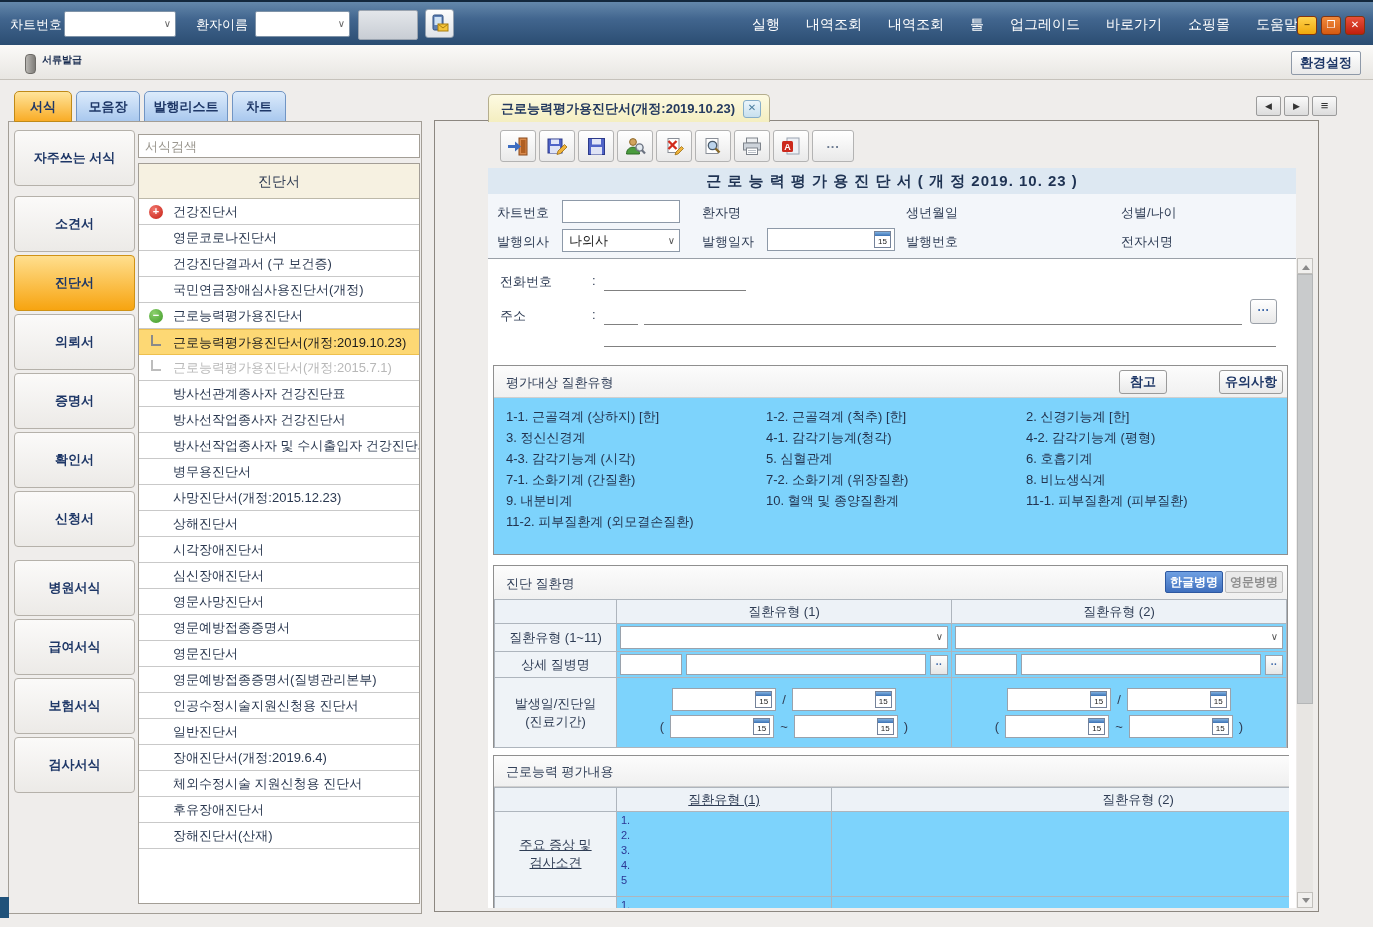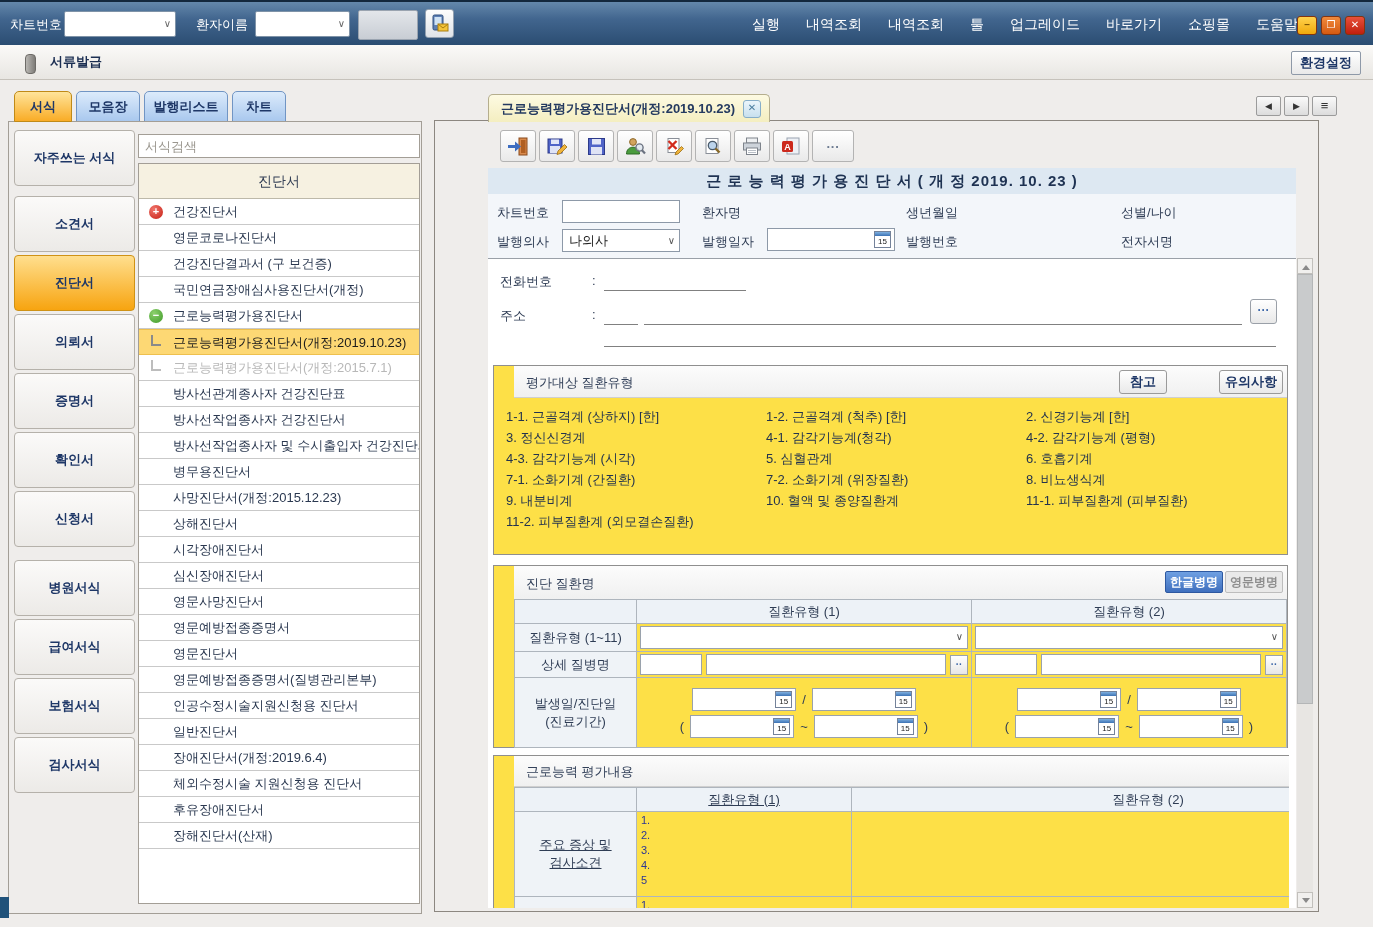--- a/index.html
+++ b/index.html
@@ -22,21 +22,21 @@
     font-weight:bold;text-align:center;line-height:15px;}
   .wbtn.min{background:linear-gradient(#ffd24d,#f0a90c);color:#7a5200;}
   .wbtn.res{background:linear-gradient(#f08a3c,#d55a12);}
   .wbtn.cls{background:linear-gradient(#e8503a,#bf1f0e);}
 
   
   #titlebar{left:0;top:45px;width:1373px;height:35px;
     background:linear-gradient(#fbfaf8,#e8e6e2);border-bottom:1px solid #c6c2bb;box-sizing:border-box;}
   #doc-pill{left:25px;top:9px;width:9px;height:18px;border-radius:4px;
     background:linear-gradient(90deg,#b9b7b3,#7e7c78);border:1px solid #6d6b67;}
-  #page-title{left:42px;top:8px;font-size:13px;font-weight:bold;color:#1c2f52;margin-left:8px;}
+  #page-title{left:42px;top:8px;font-size:10px;font-weight:bold;color:#1c2f52;}
   #settings-btn{left:1291px;top:6px;width:70px;height:24px;background:linear-gradient(#fff,#e9e9e9);
     border:1px solid #8e99a8;border-radius:2px;font-size:13px;font-weight:bold;color:#1e3767;
     text-align:center;line-height:22px;box-sizing:border-box;}
 
   
   .ltab{top:91px;height:31px;border-radius:5px 5px 0 0;box-sizing:border-box;text-align:center;
     font-size:13px;font-weight:bold;color:#1e3767;line-height:29px;border:1px solid #7195c4;
     background:linear-gradient(#dcebfb,#a9c8ee);}
   .ltab.active{background:linear-gradient(#ffe49a,#f9ac26);border-color:#c08a17;z-index:3;}
   #lpanel{left:8px;top:121px;width:414px;height:793px;background:#efedeb;
@@ -104,21 +104,21 @@
   #vscroll .down{bottom:0;}
   #vscroll .down .tri{top:5px;border-top:5px solid #8a8a8a;}
   #vthumb{position:absolute;left:0;top:16px;width:16px;height:430px;background:#c9cbcc;border:1px solid #b4b6b7;box-sizing:border-box;}
 
   .ul{position:absolute;border-bottom:1px solid #808080;height:1px;}
   .jlabel{display:inline-block;width:86px;text-align:justify;text-align-last:justify;}
   #addr-btn{left:1250px;top:299px;width:27px;height:25px;background:linear-gradient(#fff,#e8e8e8);
     border:1px solid #9aa0a8;border-radius:3px;text-align:center;line-height:20px;color:#3c66a8;
     font-weight:bold;font-size:12px;box-sizing:border-box;}
 
-  .secbox{position:absolute;border:1px solid #8f8f8f;background:#fde047;box-sizing:border-box;padding-left:20px;}
+  .secbox{position:absolute;border:1px solid #8f8f8f;background:#7dd3fc;box-sizing:border-box;}
   .sechead{position:relative;height:31px;border-bottom:1px solid #cfcfcf;
     background:linear-gradient(#fcfcfc,#f0f0f0);}
   .sechead .st{position:absolute;left:12px;top:8px;font-size:13px;color:#33415a;}
   .minibtn{position:absolute;top:4px;height:24px;background:linear-gradient(#fff,#e9e9e9);
     border:1px solid #9a9a9a;border-radius:3px;font-size:13px;font-weight:bold;color:#1e3767;
     text-align:center;box-sizing:border-box;}
   .evalgrid{position:absolute;left:12px;top:42px;width:770px;display:grid;
     grid-template-columns:260px 260px 250px;row-gap:3px;font-size:13px;color:#23334e;}
   .toggle{position:absolute;top:5px;height:22px;font-size:12px;font-weight:bold;text-align:center;
     line-height:20px;box-sizing:border-box;}

